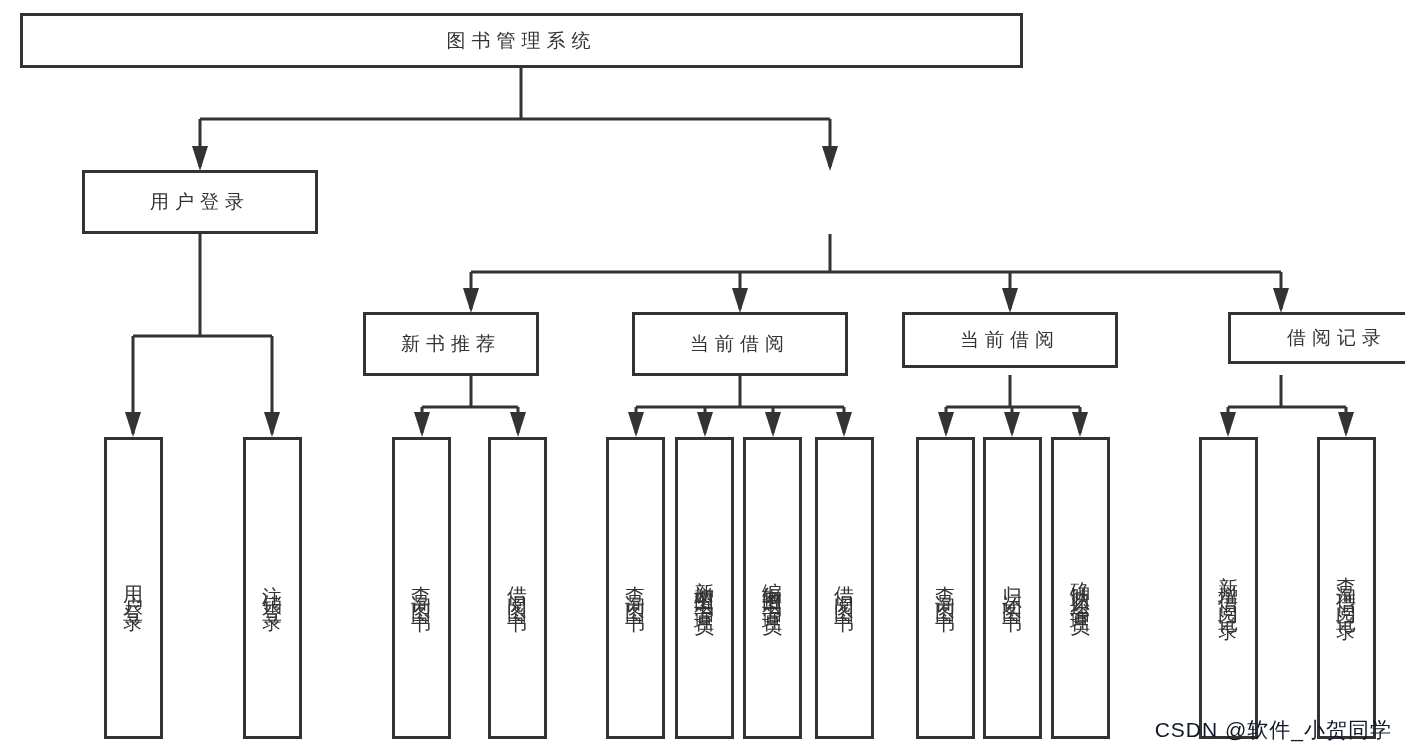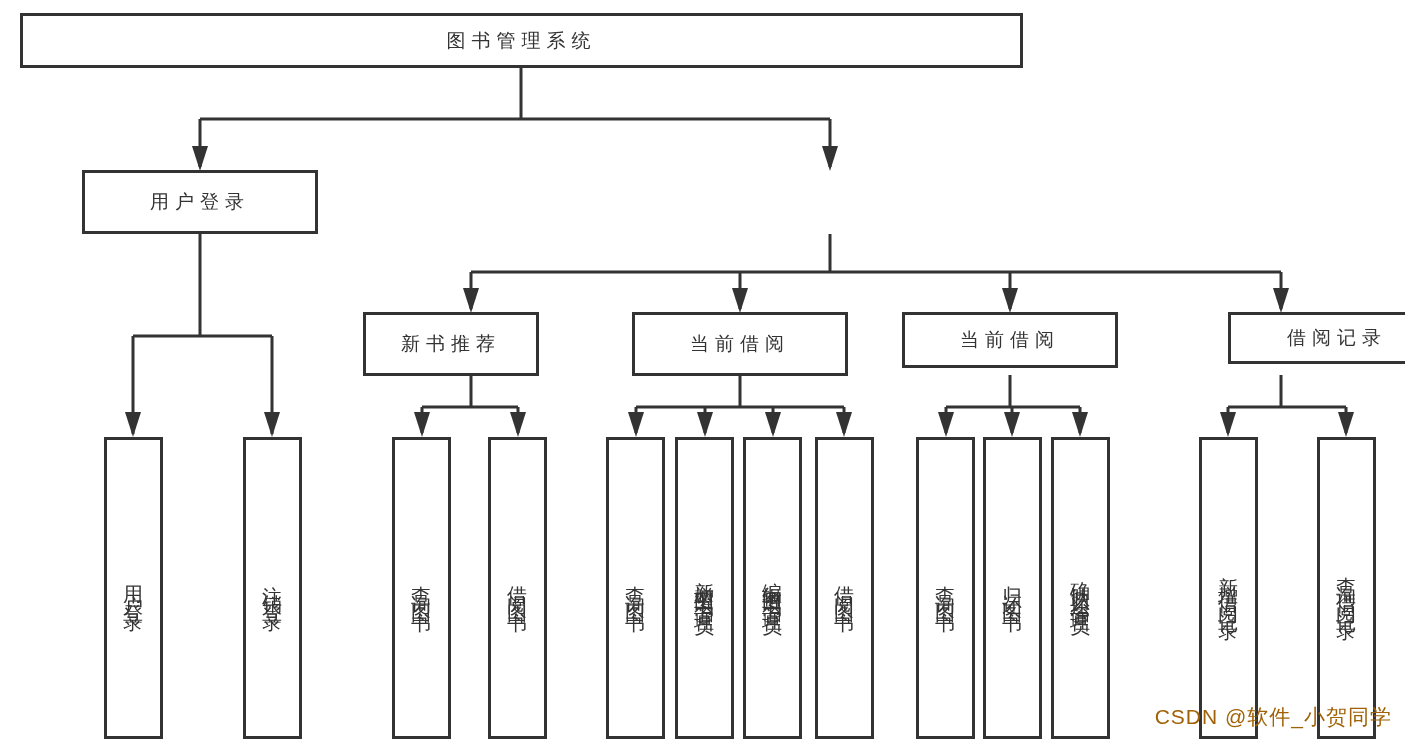--- a/index.html
+++ b/index.html
@@ -28,24 +28,24 @@
     writing-mode:vertical-rl;
     text-orientation:mixed;
     font-size:20px;
     letter-spacing:9px;
     line-height:1;
     white-space:nowrap;
   }
   .vbox.long span{letter-spacing:5px;}
   .watermark{
     position:absolute;
-    right:13px;bottom:16px;
+    right:13px;bottom:3px;
     font-size:21px;
     letter-spacing:1px;
-    color:#a16207;
+    color:#0f172a;
     z-index:5;
     white-space:nowrap;
   }
 </style>
 </head>
 <body>
 
 <div class="canvas">
 
   <svg class="connectors" viewBox="0 0 1405 747" aria-hidden="true">

